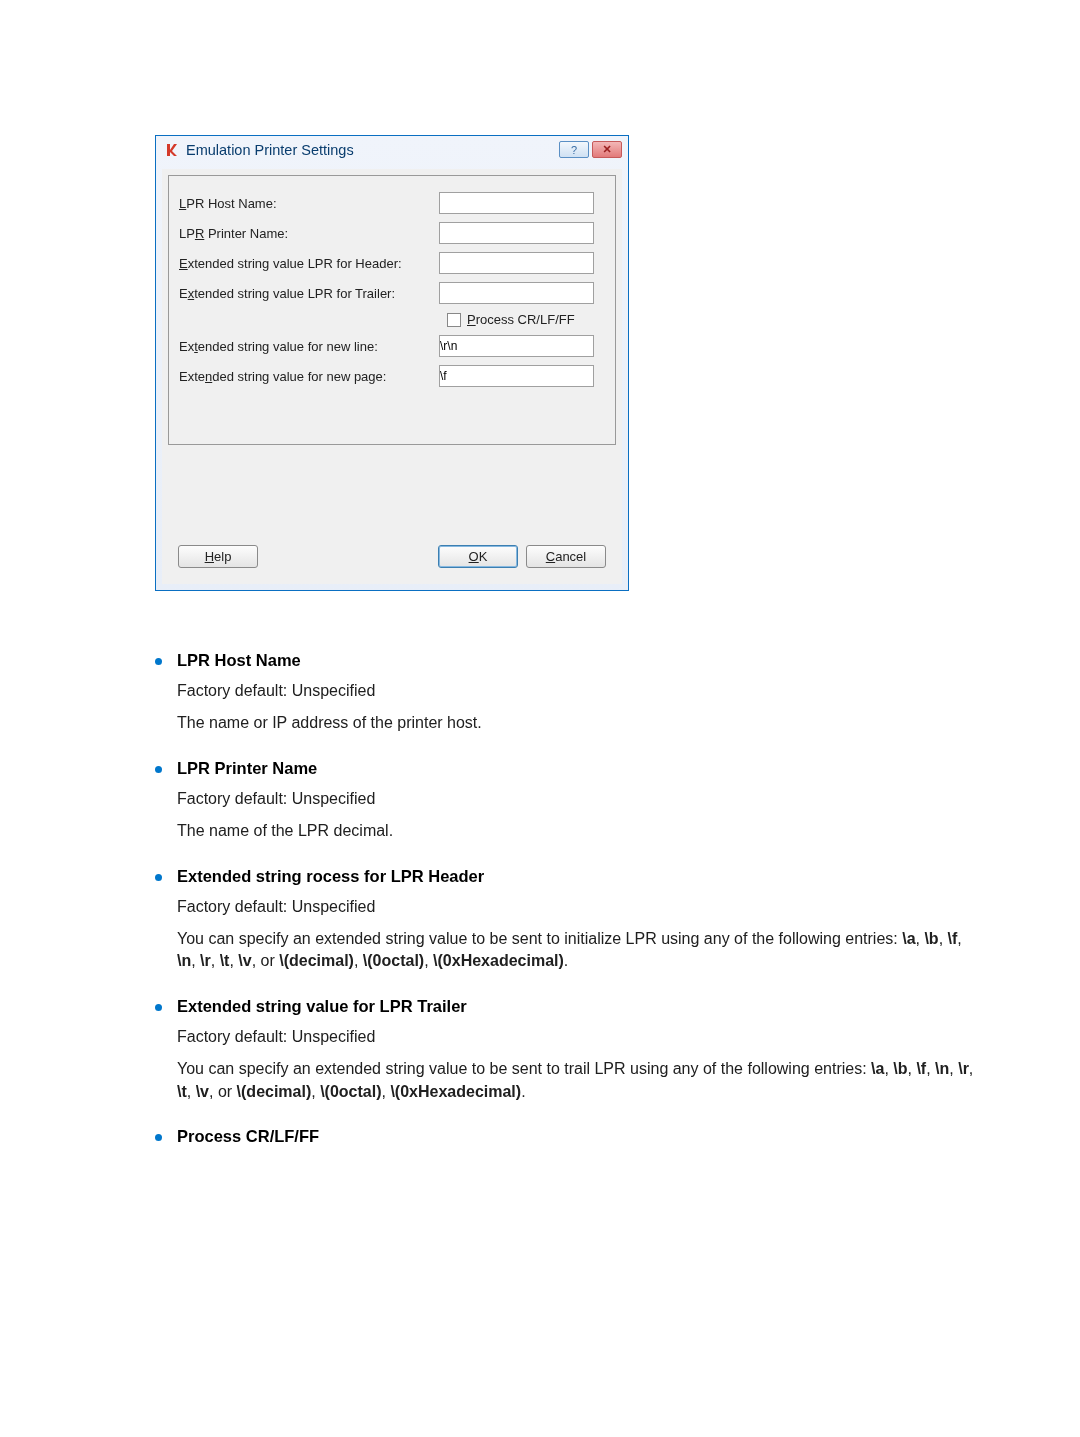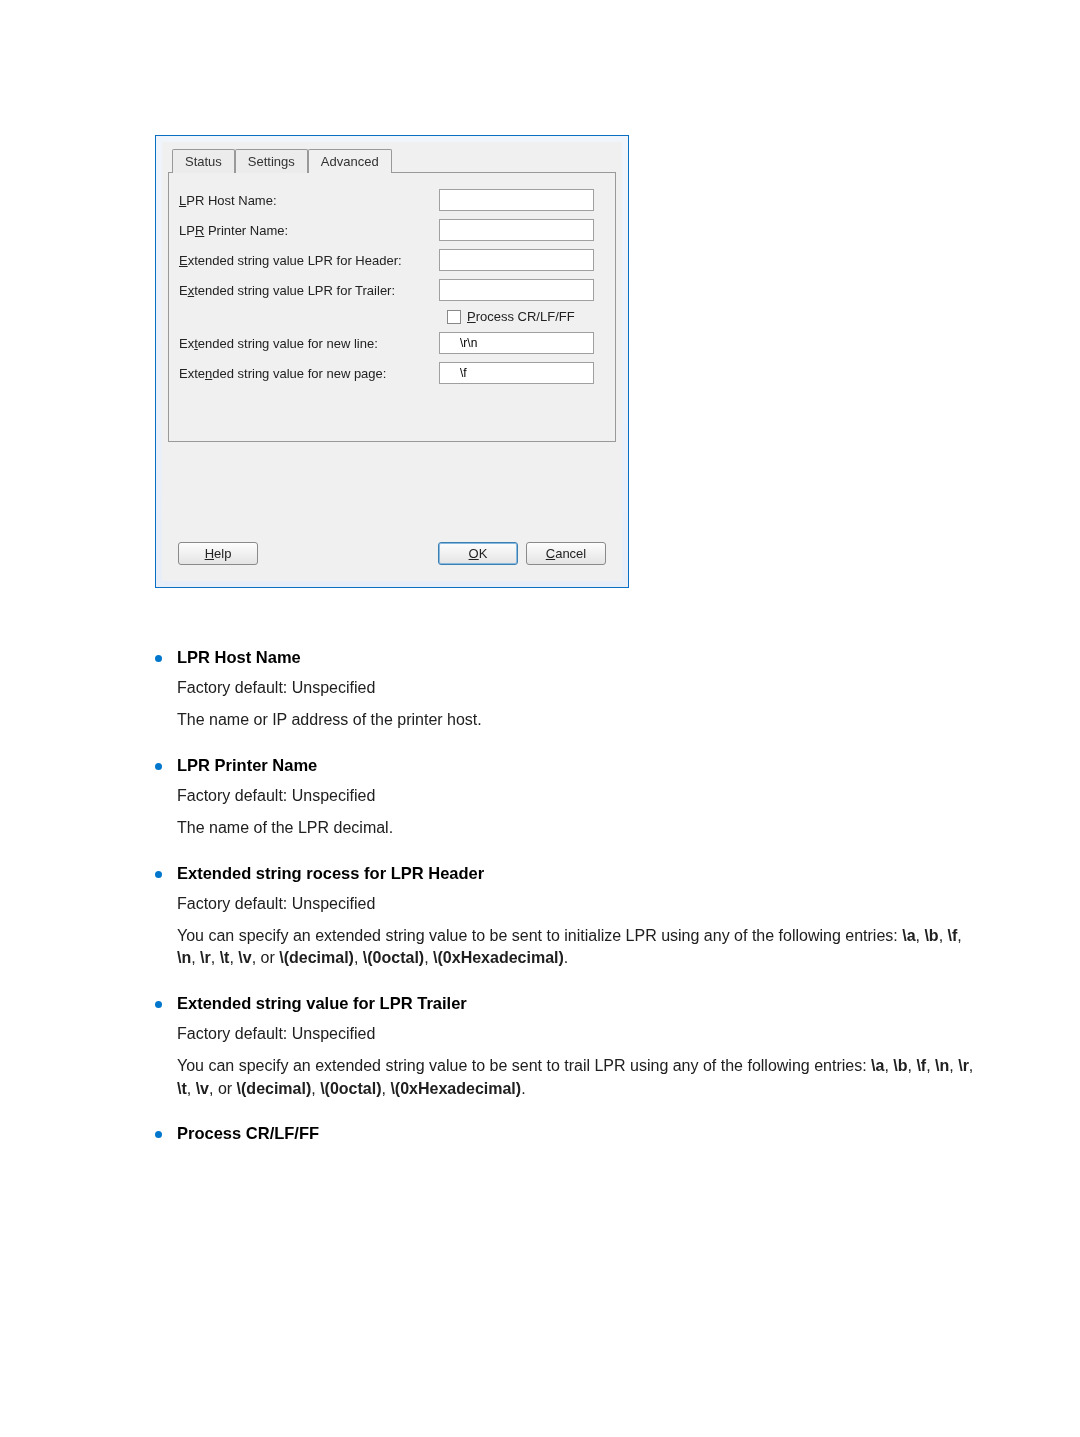--- a/index.html
+++ b/index.html
@@ -48,21 +48,21 @@
   border:1px solid #999; background:#f0f0f0;
   padding:16px 10px 34px 10px; min-height:270px;
 }
 .form-row { display:flex; align-items:center; margin-bottom:8px; }
 .form-label {
   width:260px; text-align:left; padding-right:6px;
   font-size:13px; color:#222;
 }
 .form-input {
   width:155px; height:22px; border:1px solid #a0a0a0;
-  background:#fff; font-size:12px; padding:2px 20px;
+  background:#fff; font-size:12px; padding:2px 0;
 }
 .checkbox-row { display:flex; align-items:center; margin:6px 0 8px 268px; }
 .checkbox {
   width:14px; height:14px; border:1px solid #888; background:#fff; margin-right:6px;
 }
 .checkbox-label { font-size:13px; color:#222; }
 .underline-letter { text-decoration: underline; }
 
 .bottom-bar { display:flex; padding:100px 10px 6px 10px; }
 .btn {
@@ -84,27 +84,34 @@
 
 .footer { font-size:16px; color:#202020; margin-top:40px; }
 .page-num { margin-right: 18px; }
 </style>
 </head>
 <body>
 
 <div class="page-wrap">
 
   <div class="dialog">
+    <div class="title-bar">
+      <span class="title-bar-icon">
+        <svg viewBox="0 0 16 16" width="16" height="16">
+          <path d="M3 2 L3 14 L6 14 L6 10 L10 14 L13 14 L8 9 L13 2 L10 2 L6 8 L6 2 Z" fill="#d43a2a"></path>
+        </svg>
+      </span>
+      <span class="title-bar-text">Emulation Printer Settings</span>
+      <span class="title-bar-btns">
+        <span class="tb-btn">?</span>
+        <span class="tb-btn close">✕</span>
+      </span>
+    </div>
 
     <div class="dialog-body">
-      <div class="tabs">
-        <div class="tab inactive">Status</div>
-        <div class="tab inactive">Settings</div>
-        <div class="tab active">Advanced</div>
-      </div>
 
       <div class="tab-pane">
         <div class="form-row">
           <div class="form-label"><span class="underline-letter">L</span>PR Host Name:</div>
           <input class="form-input" value="" style="">
         </div>
         <div class="form-row">
           <div class="form-label">LP<span class="underline-letter">R</span> Printer Name:</div>
           <input class="form-input" value="" style="">
         </div>

